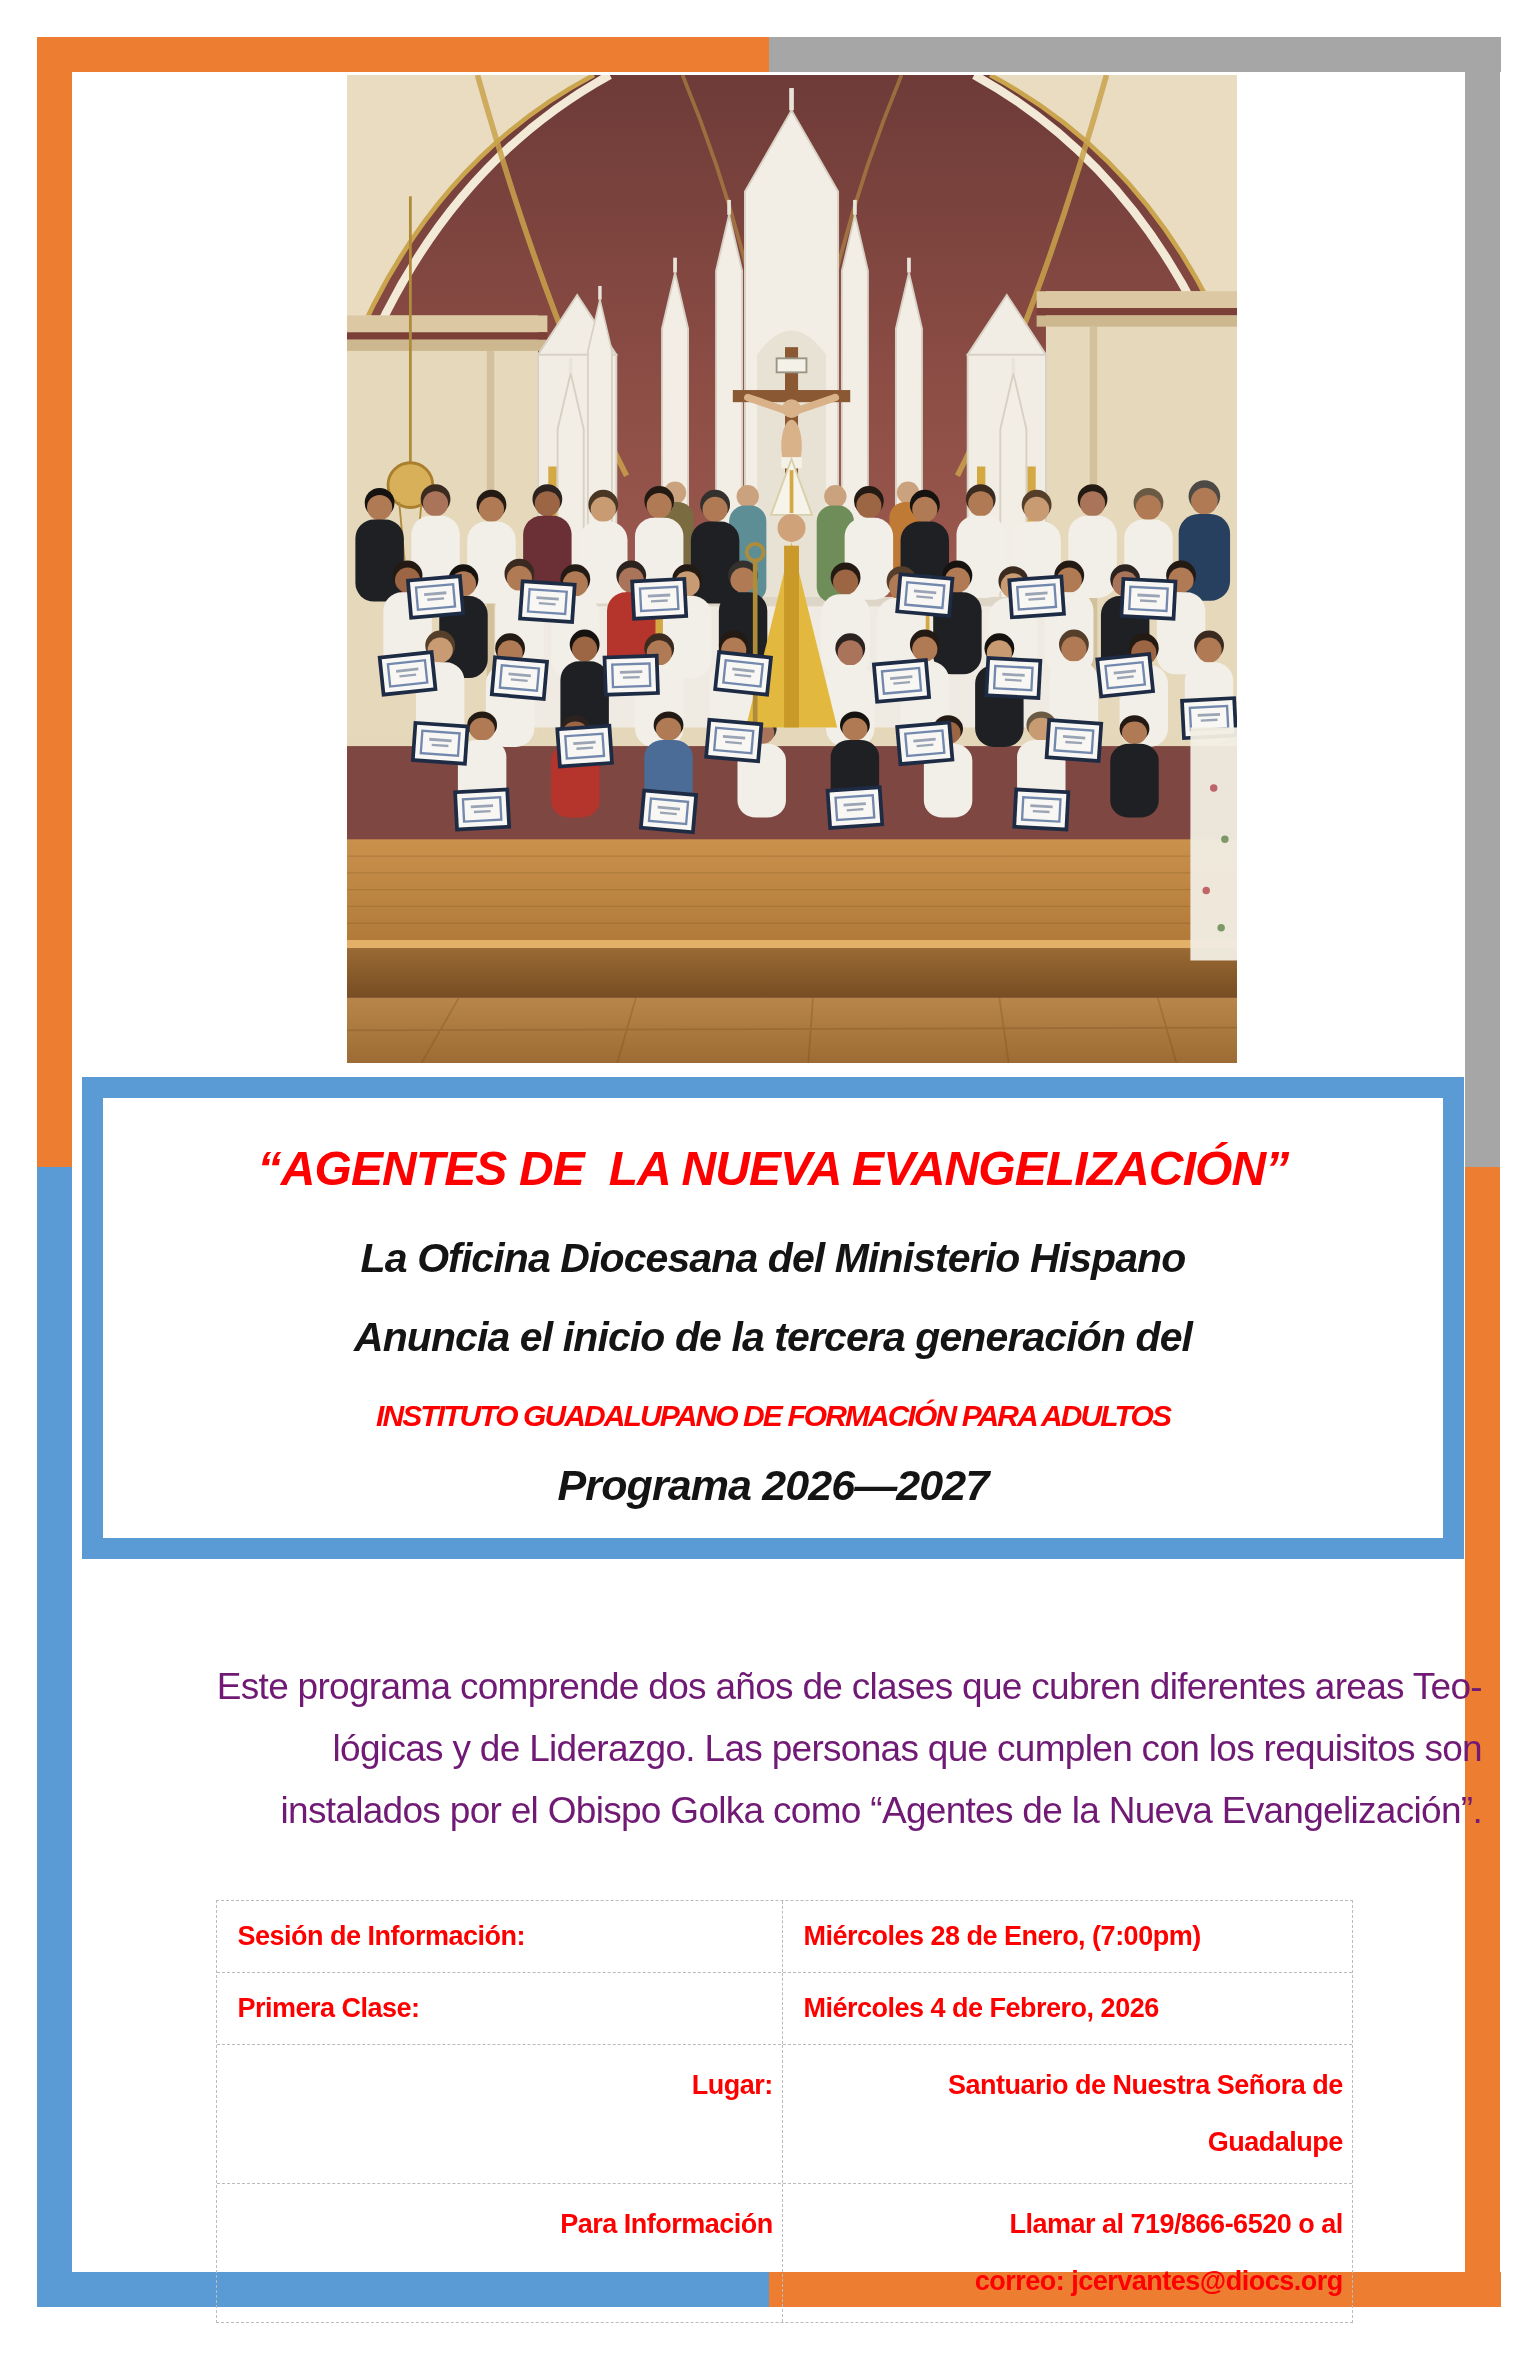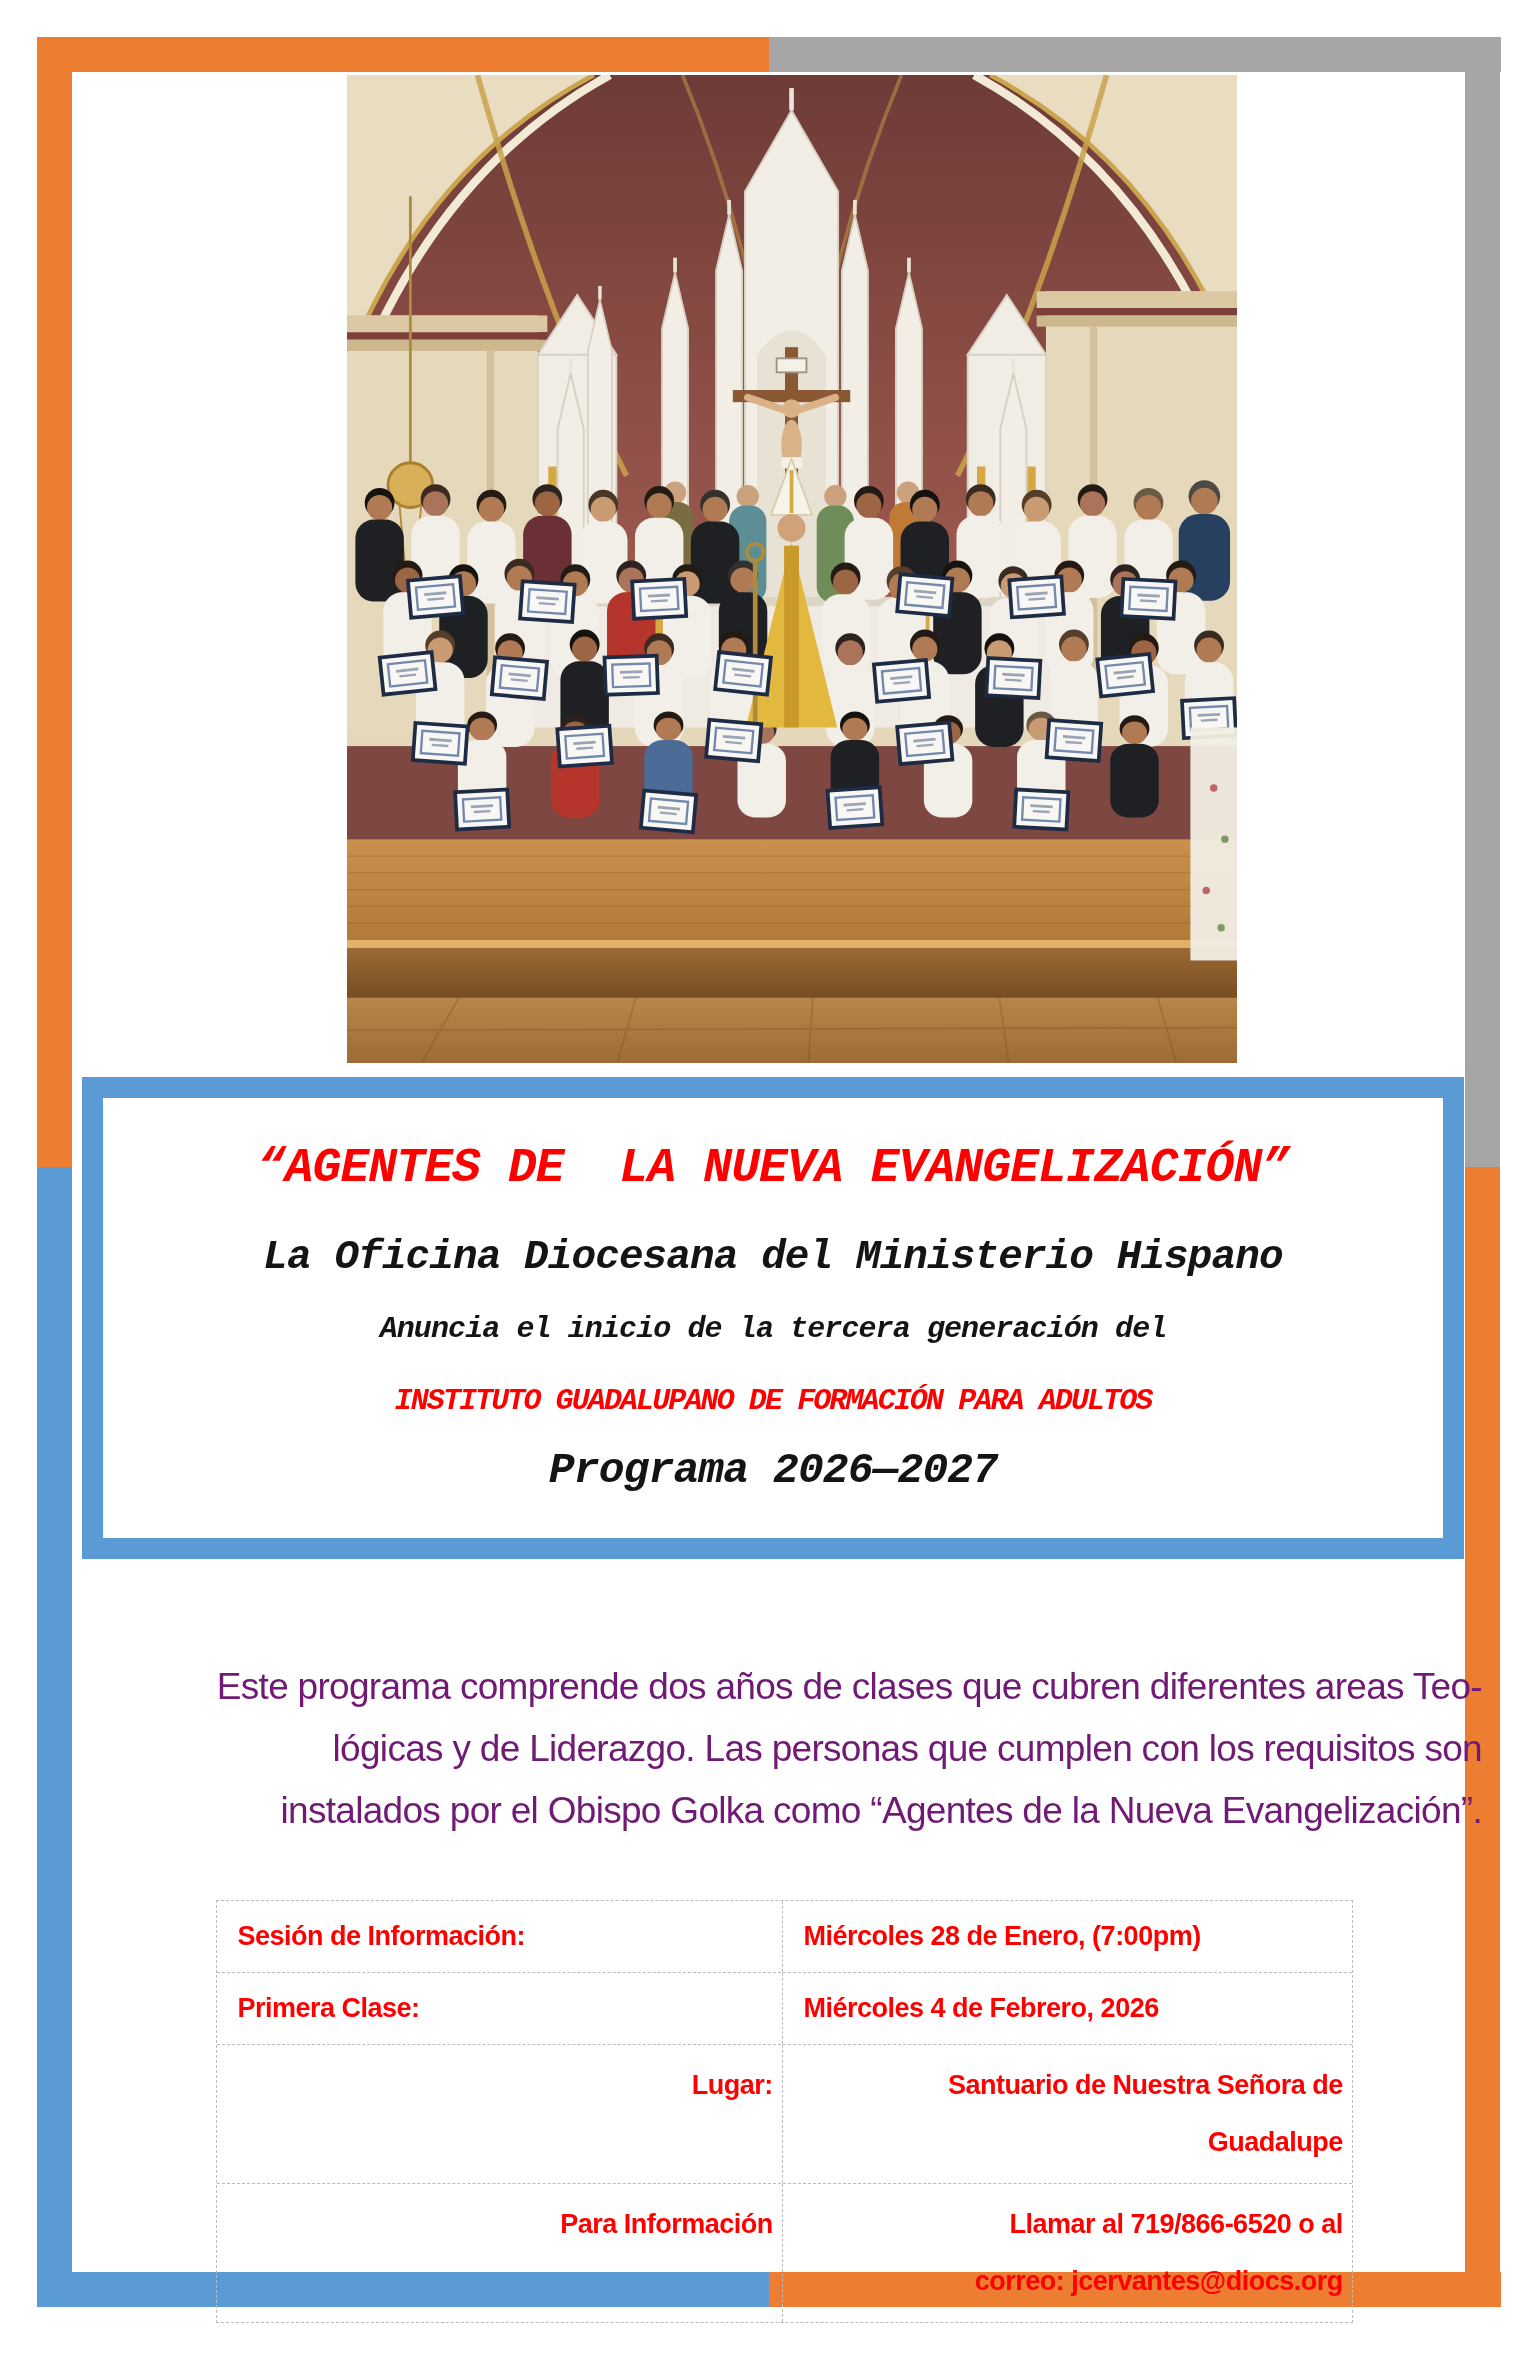--- a/index.html
+++ b/index.html
@@ -18,25 +18,25 @@
   .bar-bottom-orange{left:769px;top:2272px;width:732px;  height:35px; background:var(--orange,#ED7D31);}
 
   
   .photo{position:absolute;left:347px;top:75px;width:890px;height:988px;overflow:hidden;background:#7e4742;}
   .photo svg{display:block;width:100%;height:100%;}
 
   
   .title-box{position:absolute;left:82px;top:1077px;width:1382px;height:482px;
              border:21.4px solid var(--blue,#5B9BD5);background:#fff;box-sizing:border-box;
              display:flex;flex-direction:column;align-items:center;text-align:center;
-             font-family:Liberation Mono, monospace;font-style:italic;font-weight:bold;
+             font-family:Liberation Sans, sans-serif;font-style:italic;font-weight:bold;
              letter-spacing:-0.9px;}
   .tb-l1{margin-top:43px;font-size:48px;color:var(--red,#FF0000);white-space:nowrap;}
   .tb-l2{margin-top:39px;font-size:41px;color:var(--ink,#141414);white-space:nowrap;}
-  .tb-l3{margin-top:32px;font-size:30px;color:var(--ink,#141414);white-space:nowrap;}
+  .tb-l3{margin-top:32px;font-size:41px;color:var(--ink,#141414);white-space:nowrap;}
   .tb-l4{margin-top:38px;font-size:30px;color:var(--red,#FF0000);white-space:nowrap;letter-spacing:-1.9px;}
   .tb-l5{margin-top:28px;font-size:43px;color:var(--ink,#141414);white-space:nowrap;}
 
   
   .intro{position:absolute;left:56px;top:1656px;width:1426px;text-align:right;
          font-size:37px;line-height:62px;color:#701a75;letter-spacing:-0.7px;}
   .intro .ln{display:block;white-space:nowrap;}
   .intro b{font-weight:normal;}
 
   

